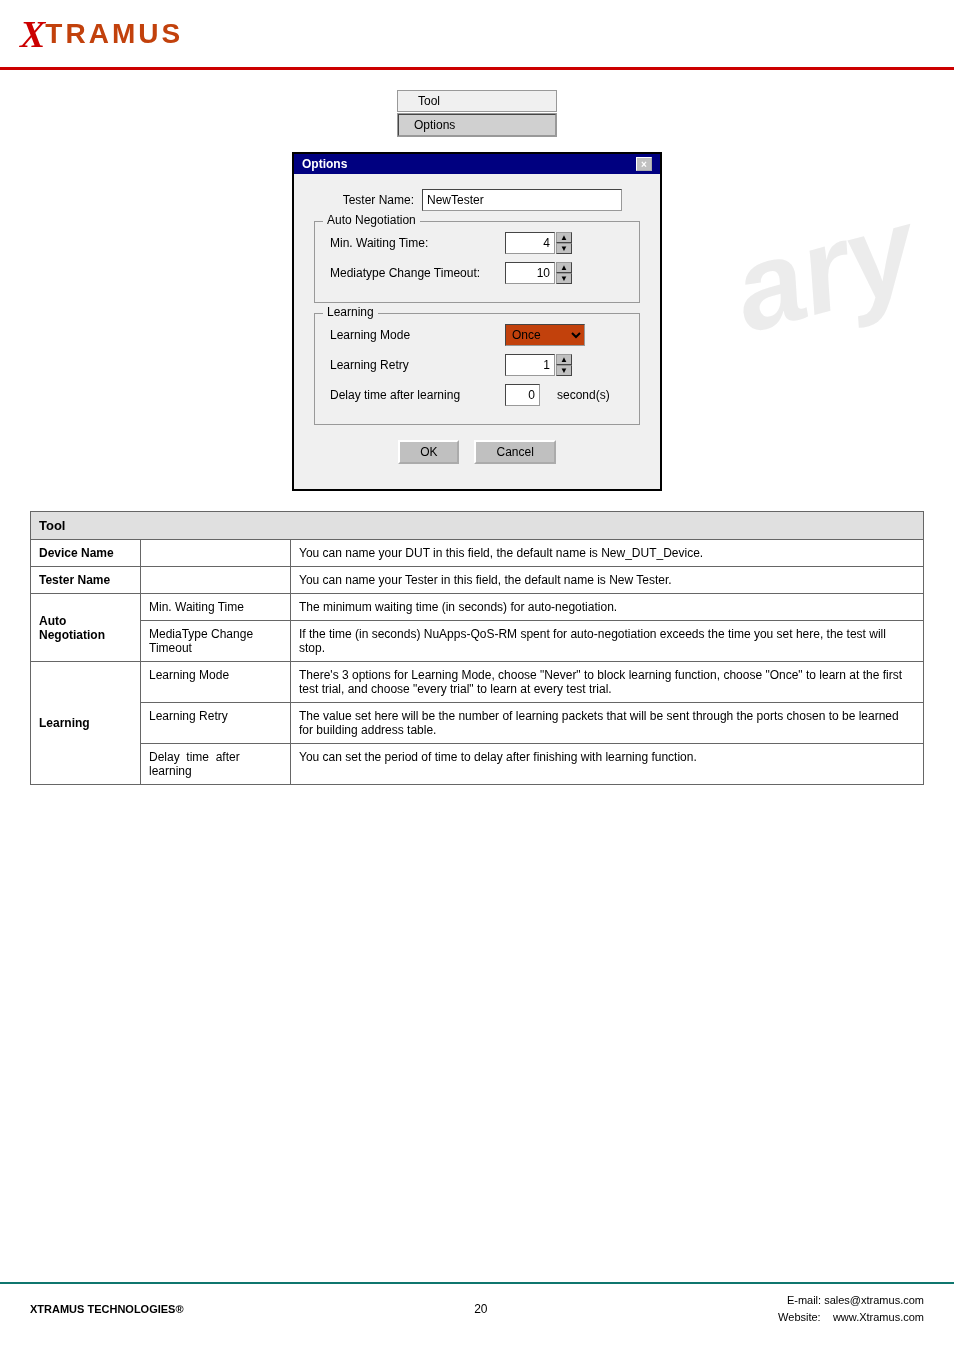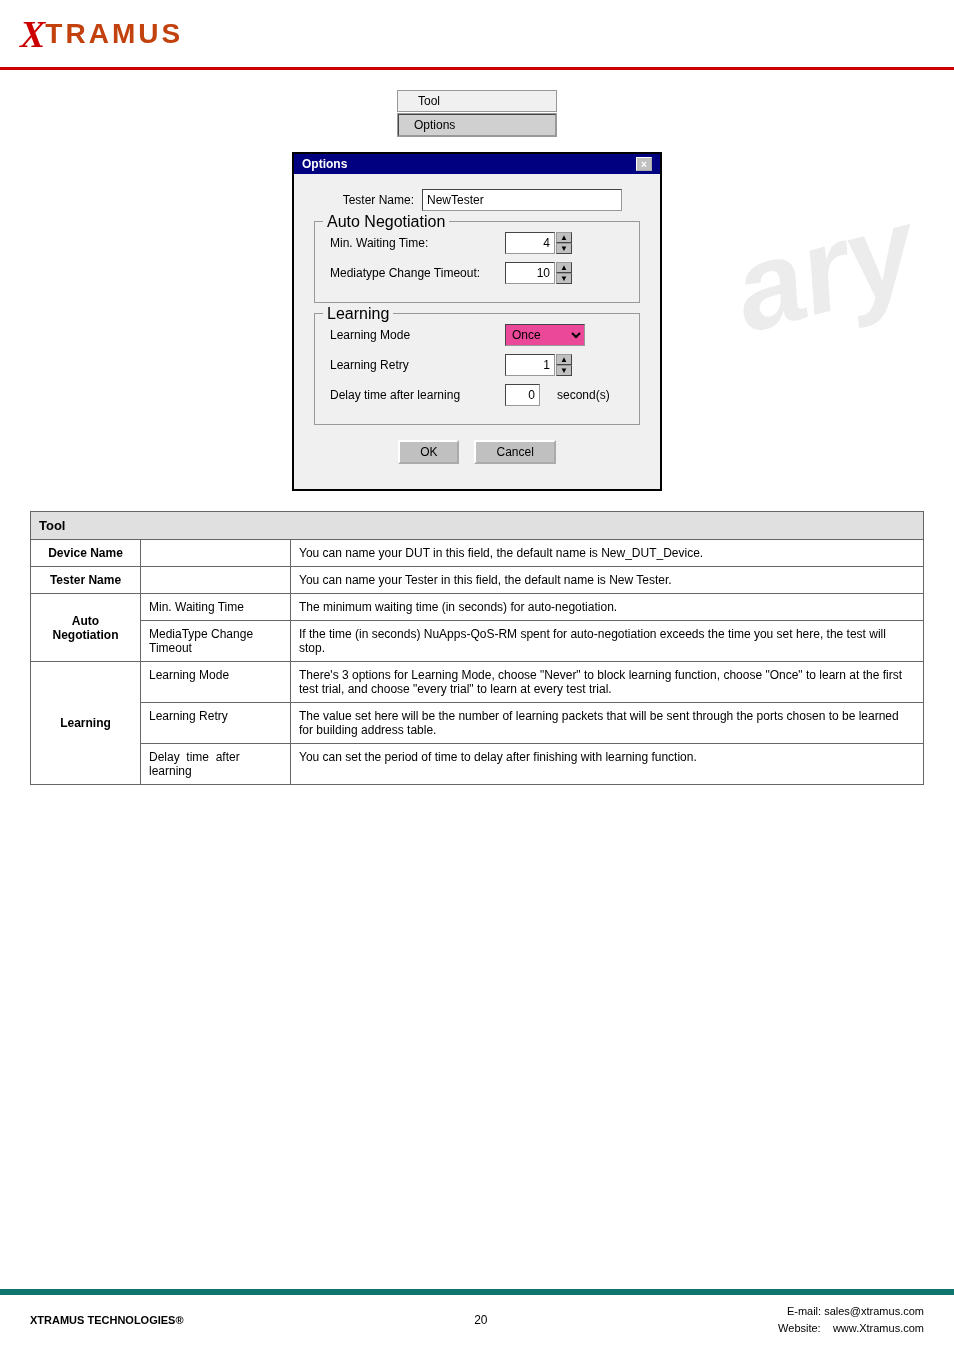--- a/index.html
+++ b/index.html
@@ -141,21 +141,21 @@
       padding: 10px 15px;
       margin: 10px 0;
       position: relative;
     }
     .group-box-title {
       position: absolute;
       top: -9px;
       left: 8px;
       background: #f0f0f0;
       padding: 0 4px;
-      font-size: 16px;
+      font-size: 12px;
     }
 
     .spin-field {
       display: flex;
       align-items: center;
       margin-bottom: 8px;
     }
     .spin-label {
       font-size: 12px;
       width: 175px;
@@ -190,21 +190,21 @@
       display: flex;
       align-items: center;
       margin-bottom: 8px;
     }
     .dropdown-label {
       font-size: 12px;
       width: 175px;
     }
     .dropdown-select {
       border: 1px inset #999;
-      background: #ec4899;
+      background: #c2410c;
       padding: 2px 2px;
       font-size: 12px;
       width: 80px;
       height: 22px;
     }
 
     .delay-field {
       display: flex;
       align-items: center;
       margin-bottom: 8px;
@@ -271,37 +271,36 @@
       padding: 6px 8px;
       vertical-align: top;
     }
     .table-header-row {
       background: #e0e0e0;
       font-weight: bold;
       font-size: 13px;
     }
     .col-name {
       font-weight: bold;
-      text-align: center;
       width: 110px;
     }
     .col-subname {
       width: 150px;
     }
     .col-desc {
       width: auto;
     }
 
     
     .footer {
       position: absolute;
-      bottom: 5px;
+      bottom: 16px;
       left: 0;
       right: 0;
-      border-top: 6px solid #0f766e;
+      border-top: 2px solid #0f766e;
       padding: 8px 30px;
       display: flex;
       justify-content: space-between;
       align-items: center;
       font-size: 11px;
     }
     .footer-company {
       font-weight: bold;
     }
     .footer-page {

